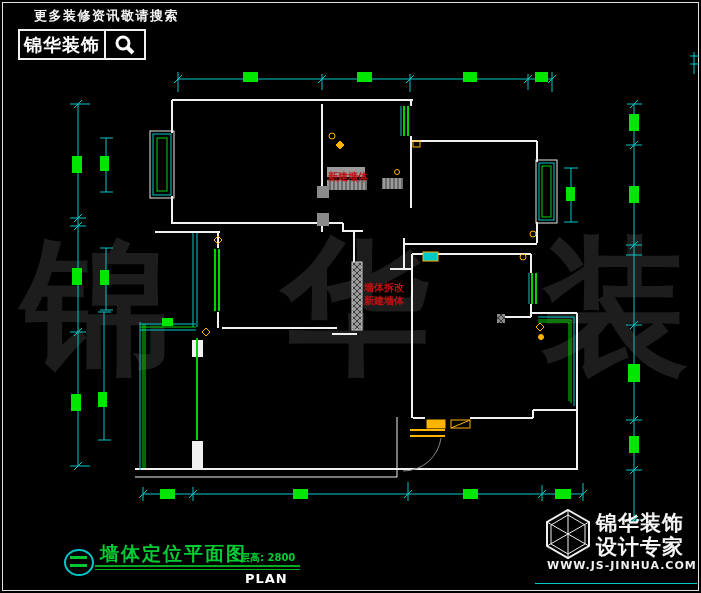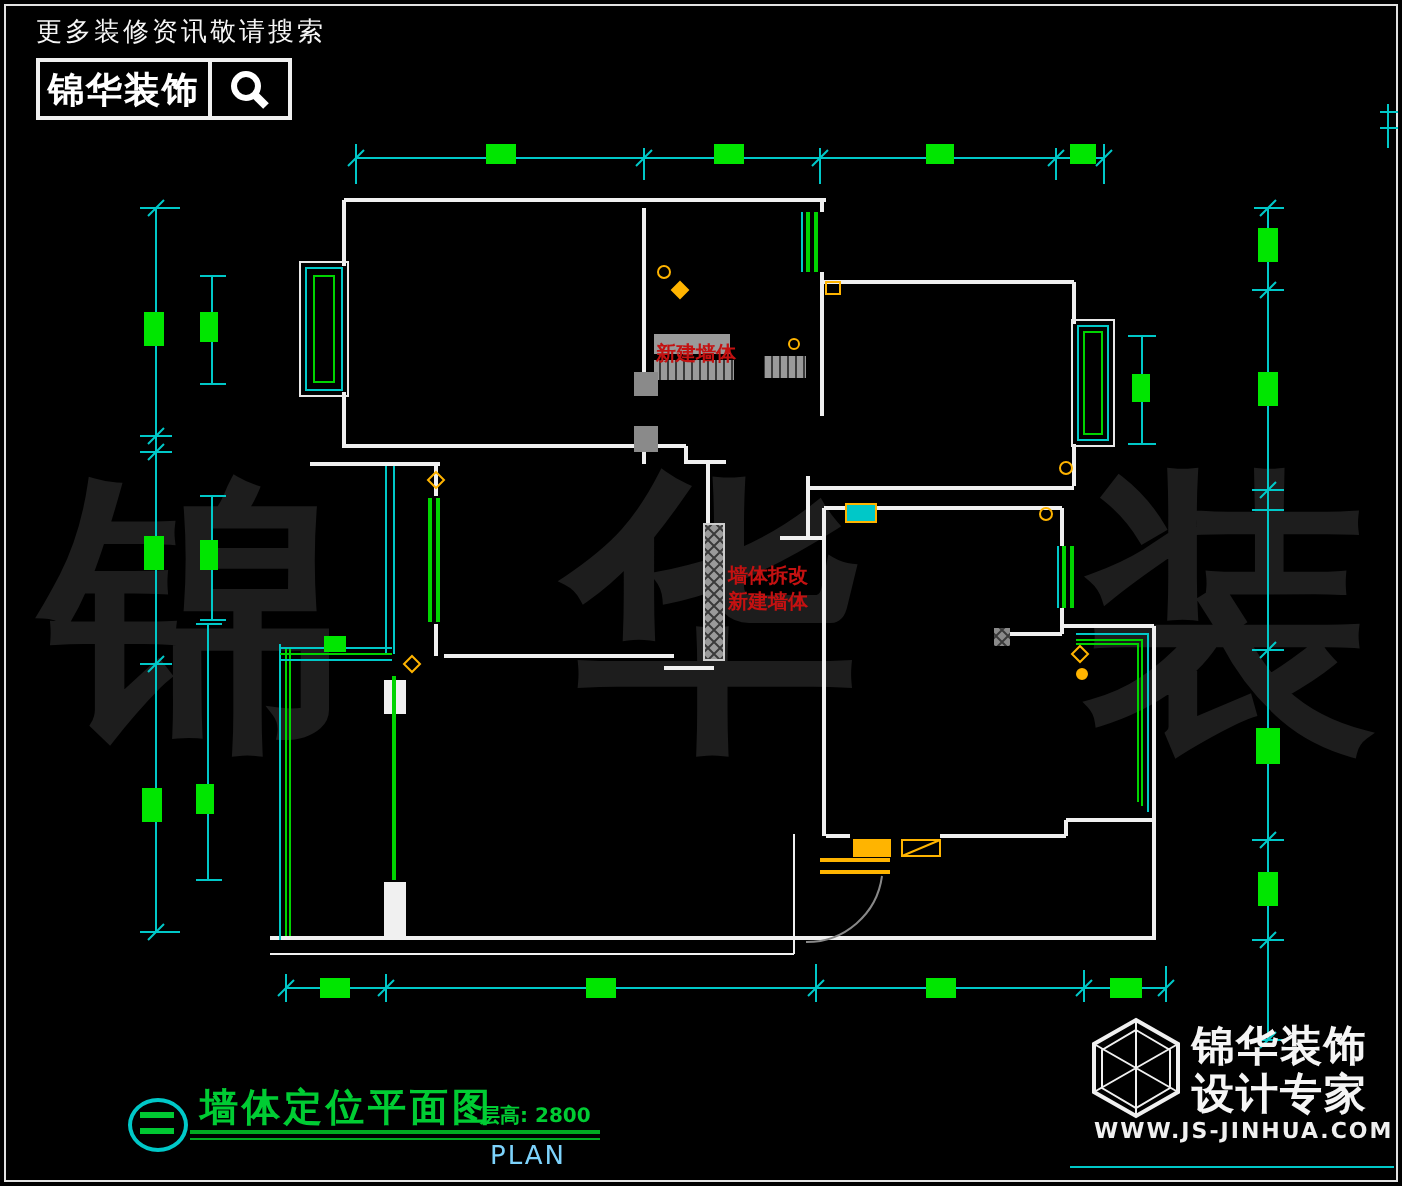--- a/index.html
+++ b/index.html
@@ -3,41 +3,41 @@
 <meta charset="utf-8">
 <style>
   html,body{margin:0;padding:0;background:#000;}
   #root{
     position:relative;width:701px;height:593px;background:#000;overflow:hidden;
     font-family:"DejaVu Sans",sans-serif;
   }
   .abs{position:absolute;}
   .frame{position:absolute;left:2px;top:2px;right:2px;bottom:2px;border:1px solid #e2e2e2;pointer-events:none;}
   
-  .tagline{left:18px;top:7px;color:#f5f5f5;font-size:13px;font-weight:normal;letter-spacing:1.5px;white-space:nowrap;}
+  .tagline{left:34px;top:7px;color:#f5f5f5;font-size:13px;font-weight:bold;letter-spacing:1.5px;white-space:nowrap;}
   .searchbox{left:18px;top:29px;width:128px;height:31px;border:2px solid #f0f0f0;display:flex;align-items:center;box-sizing:border-box;}
   .searchbox .brand{color:#fff;font-size:18px;font-weight:bold;letter-spacing:1px;padding:0 4px;white-space:nowrap;}
   .searchbox .divider{width:2px;align-self:stretch;background:#f0f0f0;}
   .searchbox .mag{flex:1;display:flex;align-items:center;justify-content:center;}
   
   .watermark{
     left:22px;top:233px;font-size:148px;line-height:1;font-weight:bold;color:#1d1d1d;
     letter-spacing:30px;white-space:nowrap;z-index:0;
   }
   svg.plan{position:absolute;left:0;top:0;z-index:1;}
   svg text{font-family:"DejaVu Sans",sans-serif;}
   
   .sec-symbol{left:64px;top:549px;width:30px;height:27px;border:2px solid #00c8c8;border-radius:50%;box-sizing:border-box;}
   .sec-symbol .b1,.sec-symbol .b2{position:absolute;left:4px;width:17px;height:3px;background:#00c832;}
   .sec-symbol .b1{top:5px;} .sec-symbol .b2{top:13px;}
   .tb-title{left:100px;top:541px;color:#00cc33;font-size:19px;font-weight:bold;letter-spacing:2px;white-space:nowrap;z-index:2;text-align:right;}
   .tb-height{left:240px;top:551px;color:#00cc33;font-size:10px;font-weight:bold;white-space:nowrap;z-index:2;}
   .tb-line1{left:95px;top:565px;width:205px;height:2px;background:#00aa22;z-index:2;}
   .tb-line2{left:95px;top:569px;width:205px;height:1px;background:#00aa22;z-index:2;}
-  .tb-plan{left:245px;top:571px;color:#7dd3fc;font-size:13px;font-weight:normal;letter-spacing:1px;z-index:2;}
+  .tb-plan{left:245px;top:571px;color:#ffffff;font-size:13px;font-weight:bold;letter-spacing:1px;z-index:2;}
   
   .logo-cn1{left:596px;top:509px;color:#f5f5f5;font-size:21px;font-weight:bold;letter-spacing:1px;white-space:nowrap;z-index:2;}
   .logo-cn2{left:596px;top:533px;color:#f5f5f5;font-size:21px;font-weight:bold;letter-spacing:1px;white-space:nowrap;z-index:2;}
   .logo-url{left:547px;top:559px;color:#f0f0f0;font-size:11px;font-weight:bold;letter-spacing:1px;white-space:nowrap;z-index:2;}
   .cyanline{left:535px;top:583px;width:162px;height:1px;background:#00c8c8;z-index:2;}
 </style>
 </head>
 <body>
 
 <div id="root">

